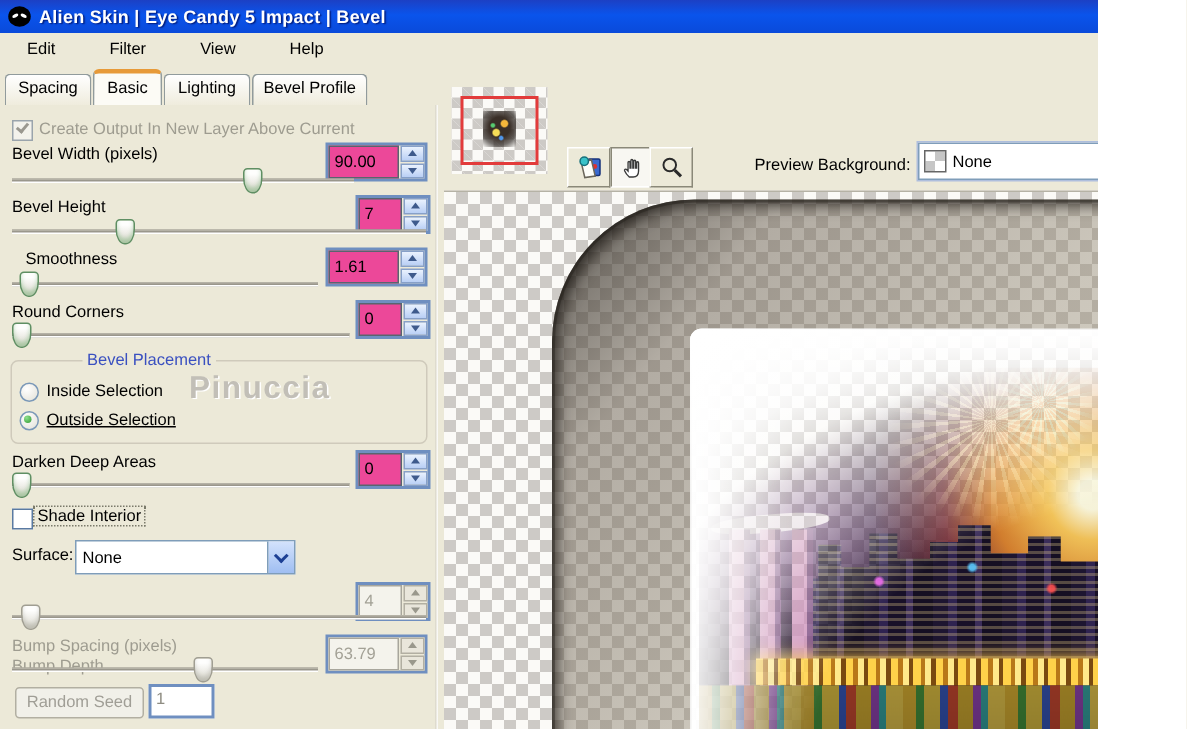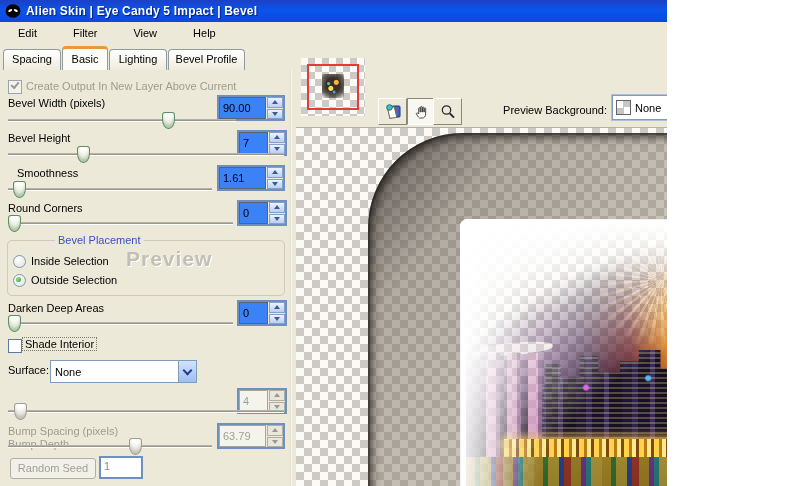--- a/index.html
+++ b/index.html
@@ -1,16 +1,16 @@
 <!DOCTYPE html>
 <html><head>
 <meta charset="utf-8">
 <style>
   html,body{margin:0;padding:0;}
-  #app{position:relative;width:667px;height:486px;overflow:hidden;background:#ece9d8;
+  #app{position:relative;width:732px;height:486px;overflow:hidden;background:#ece9d8;
        font-family:"Liberation Sans","DejaVu Sans",sans-serif;font-size:11px;color:#000;}
   .abs{position:absolute;}
 
   
   .titlebar{left:0;top:0;width:791px;height:22px;
     background:linear-gradient(180deg,#1c40c4 0%,#0a54ec 45%,#0a4ada 100%);
     display:flex;align-items:center;padding-left:5px;box-sizing:border-box;}
   .title-text{color:#fff;font-weight:bold;font-size:12px;margin-left:5px;
     text-shadow:1px 1px 1px #001a7a;letter-spacing:.2px;}
 
@@ -23,21 +23,21 @@
     border-radius:4px 4px 0 0;background:linear-gradient(180deg,#ffffff,#efecdd);
     text-align:center;line-height:19px;}
   .tab.active{background:#fcfbf5;border-top:3px solid #e79a38;line-height:20px;z-index:3;}
 
   
   .lbl{white-space:nowrap;}
   .lbl.dis{color:#9e9c90;}
   .blue-cap{color:#3a50c0;background:#ece9d8;padding:0 3px;}
 
   .spinbox{height:22px;border:2px solid #6f8fc0;background:#ece9d8;display:flex;box-sizing:content-box;}
-  .spinbox .val{flex:1;background:#3b82f6;border:1px solid #58656f;font-size:11px;
+  .spinbox .val{flex:1;background:#ec4899;border:1px solid #58656f;font-size:11px;
     line-height:20px;padding:0 3px;overflow:hidden;}
   .spinbox .spin{width:16px;display:flex;flex-direction:column;margin-left:1px;}
   .spin .sbtn{flex:1;background:linear-gradient(180deg,#eaf2fe,#b9cff5);
     border:1px solid #87a0c8;display:flex;align-items:center;justify-content:center;}
   .spin .sbtn+.sbtn{margin-top:1px;}
   .arr-up{width:0;height:0;border-left:3px solid transparent;border-right:3px solid transparent;border-bottom:4px solid #3e5a8c;}
   .arr-dn{width:0;height:0;border-left:3px solid transparent;border-right:3px solid transparent;border-top:4px solid #3e5a8c;}
   .spinbox.dis .val{background:#f4f3ec;color:#a3a196;border-color:#a8a69c;}
   .spinbox.dis .sbtn{background:#e9e6db;border-color:#b2afa2;}
   .spinbox.dis .arr-up{border-bottom-color:#9a988c;}
@@ -238,22 +238,22 @@
   <div class="abs track" style="left:8px;top:222px;width:225px;"></div>
   <div class="abs thumb" style="left:8px;top:215px;"></div>
 
   <div class="abs groupbox" style="left:7px;top:240px;width:276px;height:54px;"></div>
   <div class="abs blue-cap" style="left:16px;top:234px;margin-left:39px;">Bevel Placement</div>
   <div class="abs radio" style="left:13px;top:255px;"></div>
   <div class="abs lbl" style="left:31px;top:255px;">Inside Selection</div>
   <div class="abs radio" style="left:13px;top:274px;">
       <span class="dot"></span>
     </div>
-  <div class="abs lbl" style="left:31px;top:274px;">Outside Selection</div>
-  <div class="abs" style="left:126px;top:247px;font-size:21px;font-weight:bold;color:#c2bfb7;text-shadow:1px 1px 0 #fff;letter-spacing:1px;">Preview</div>
+  <div class="abs lbl" style="left:31px;top:274px;text-decoration:underline;">Outside Selection</div>
+  <div class="abs" style="left:126px;top:247px;font-size:21px;font-weight:bold;color:#c2bfb7;text-shadow:1px 1px 0 #fff;letter-spacing:1px;">Pinuccia</div>
 
   <div class="abs lbl" style="left:8px;top:302px;">Darken Deep Areas</div>
   <div class="abs spinbox" style="left:237px;top:300px;width:46px;">
     <div class="val">0</div>
     <div class="spin">
       <div class="sbtn">
           <span class="arr-up"></span>
         </div>
       <div class="sbtn">
           <span class="arr-dn"></span>

